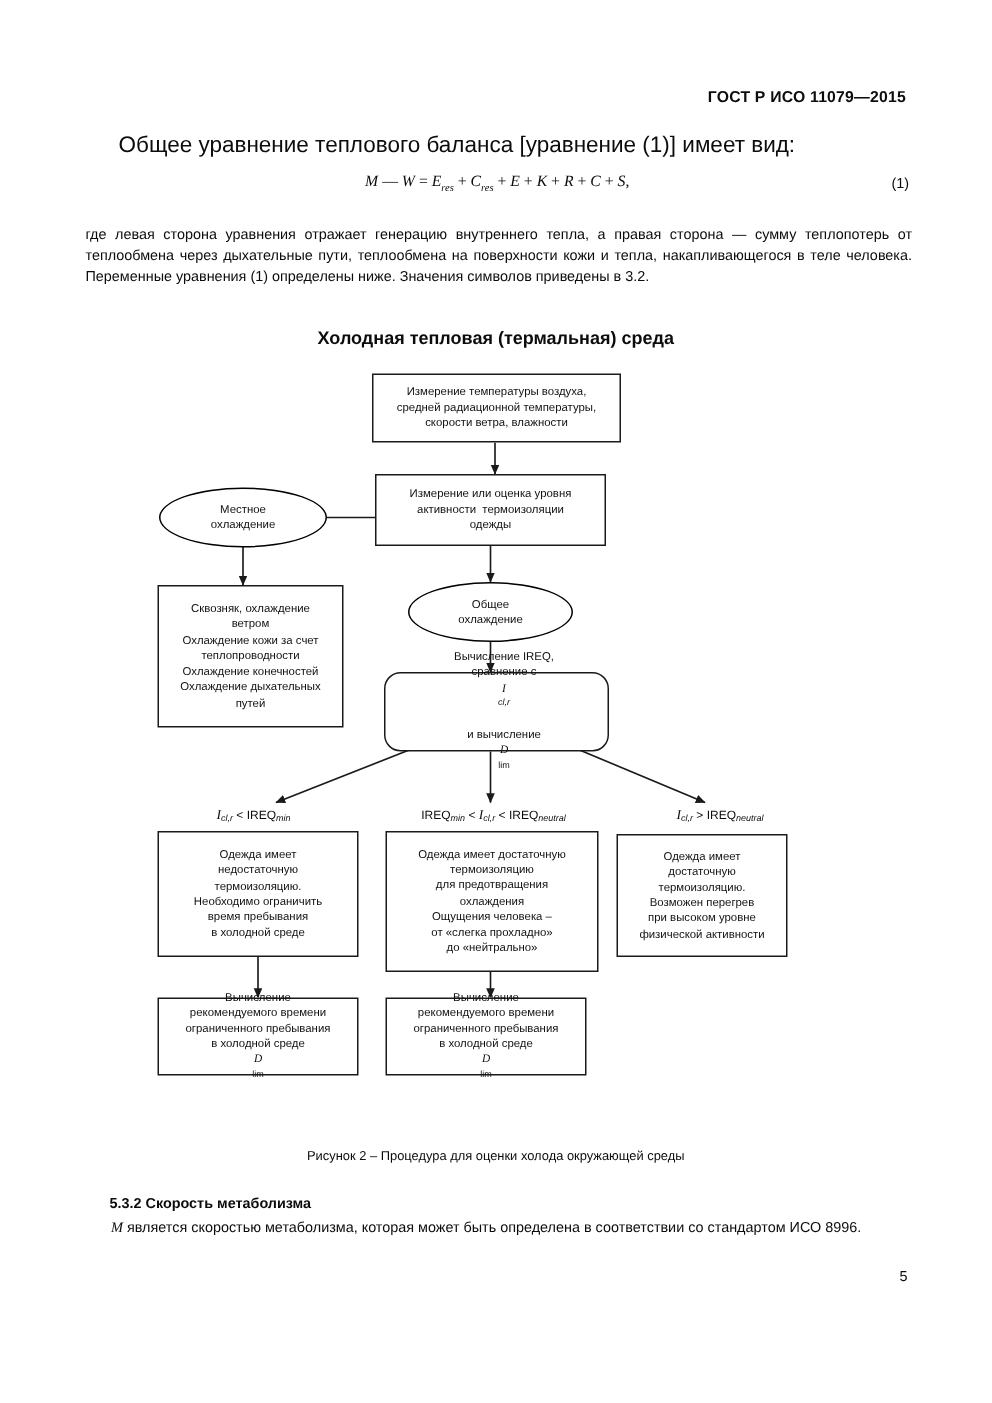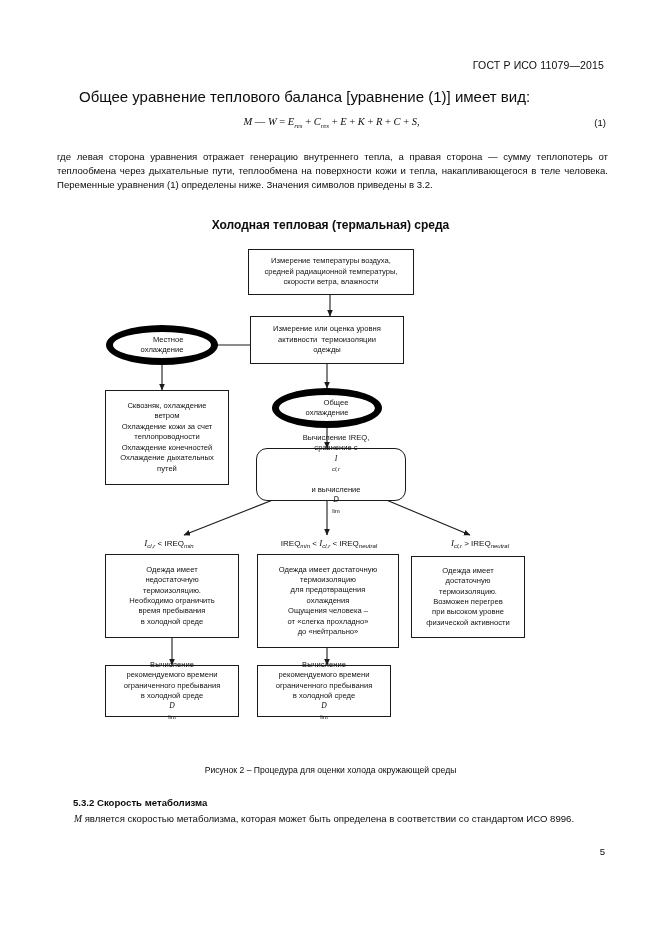--- a/index.html
+++ b/index.html
@@ -21,21 +21,21 @@
     inset: 0;
     background: #ffffff;
   }
 
   
   .doc-header {
     position: absolute;
     top: 59px;
     right: 57px;
     font-size: 10.5px;
-    font-weight: normal;
+    font-weight: bold;
     letter-spacing: 0.15px;
   }
 
   
   .intro-para {
     position: absolute;
     left: 57px;
     top: 90px;
     width: 549px;
     font-size: 15px;
@@ -118,23 +118,22 @@
   }
   .node.box {
     border: 1px solid #1a1a1a;
   }
   .node.rbox {
     border: 1px solid #1a1a1a;
     border-radius: 11px;
     padding-left: 10px;
   }
   .node.oval {
-    border: 7px solid #000000;
+    border: 1px solid #000000;
     border-radius: 50%;
-    text-align: right;
   }
   .node span { display: block; padding: 0 3px; }
   .cond {
     position: absolute;
     font-size: 8px;
     text-align: center;
     font-family: "Liberation Sans", sans-serif;
     white-space: nowrap;
   }
   .cond i { font-style: italic; font-family: "Liberation Serif", serif; font-size: 9px;}

